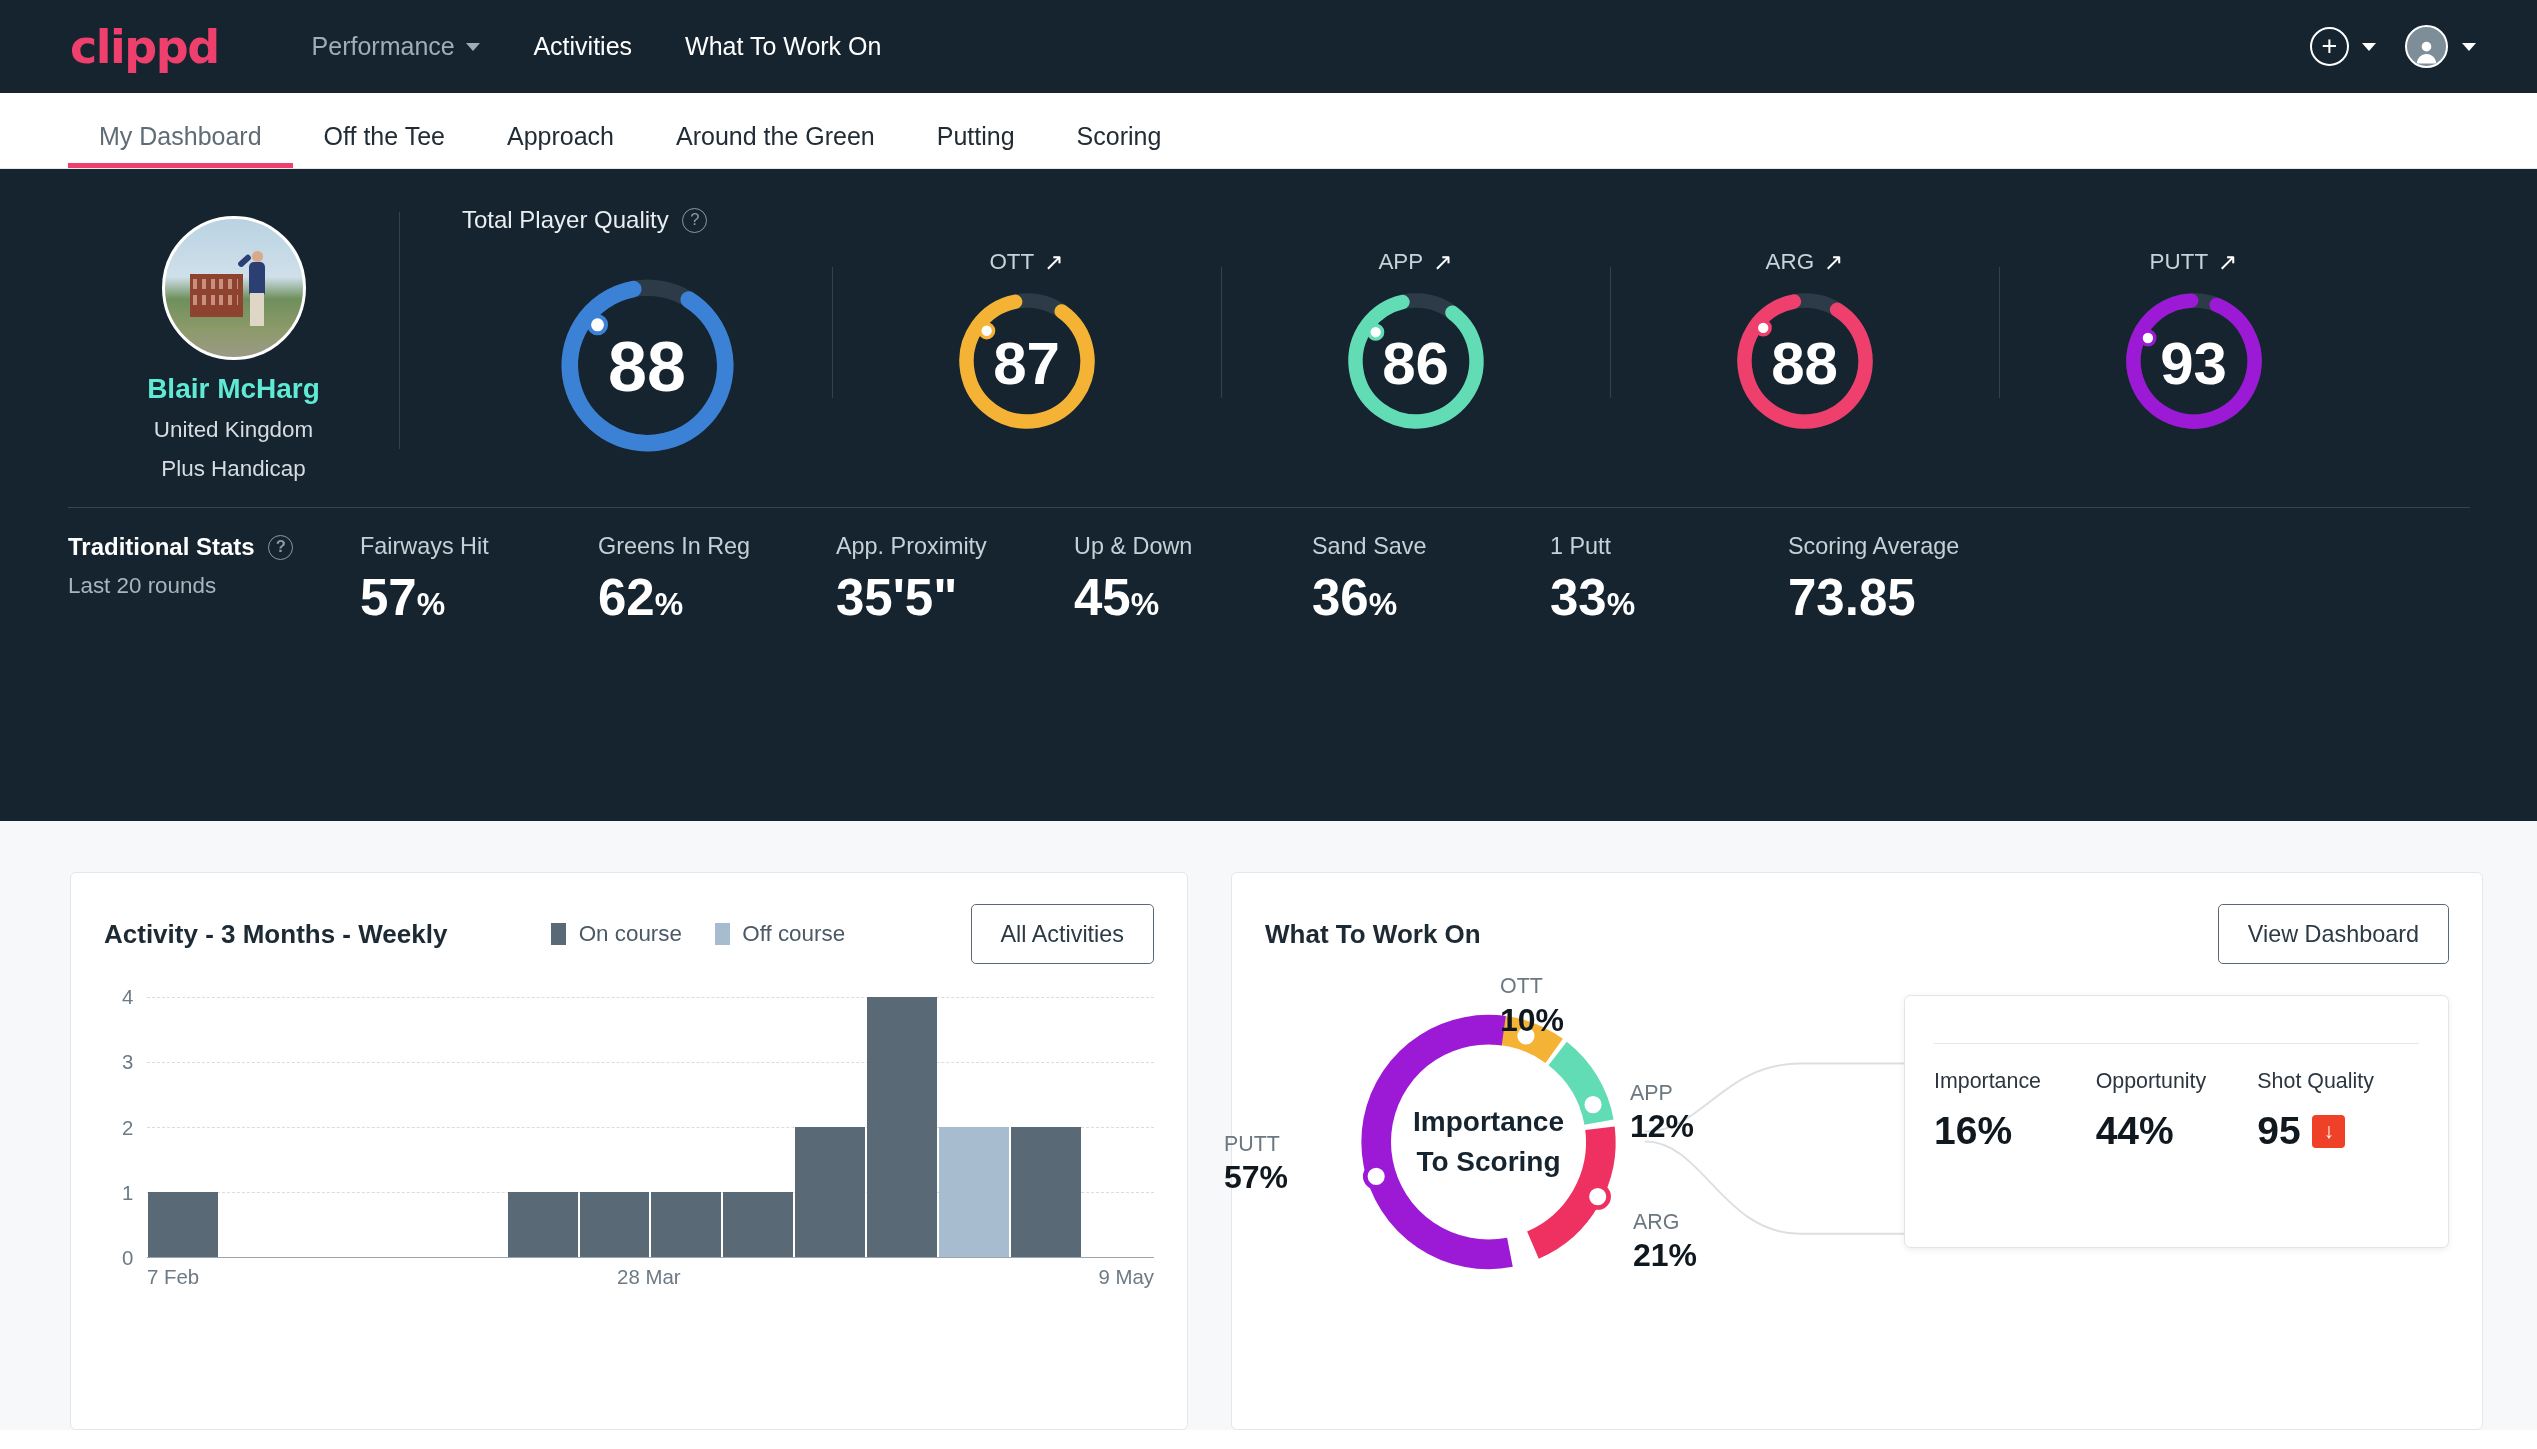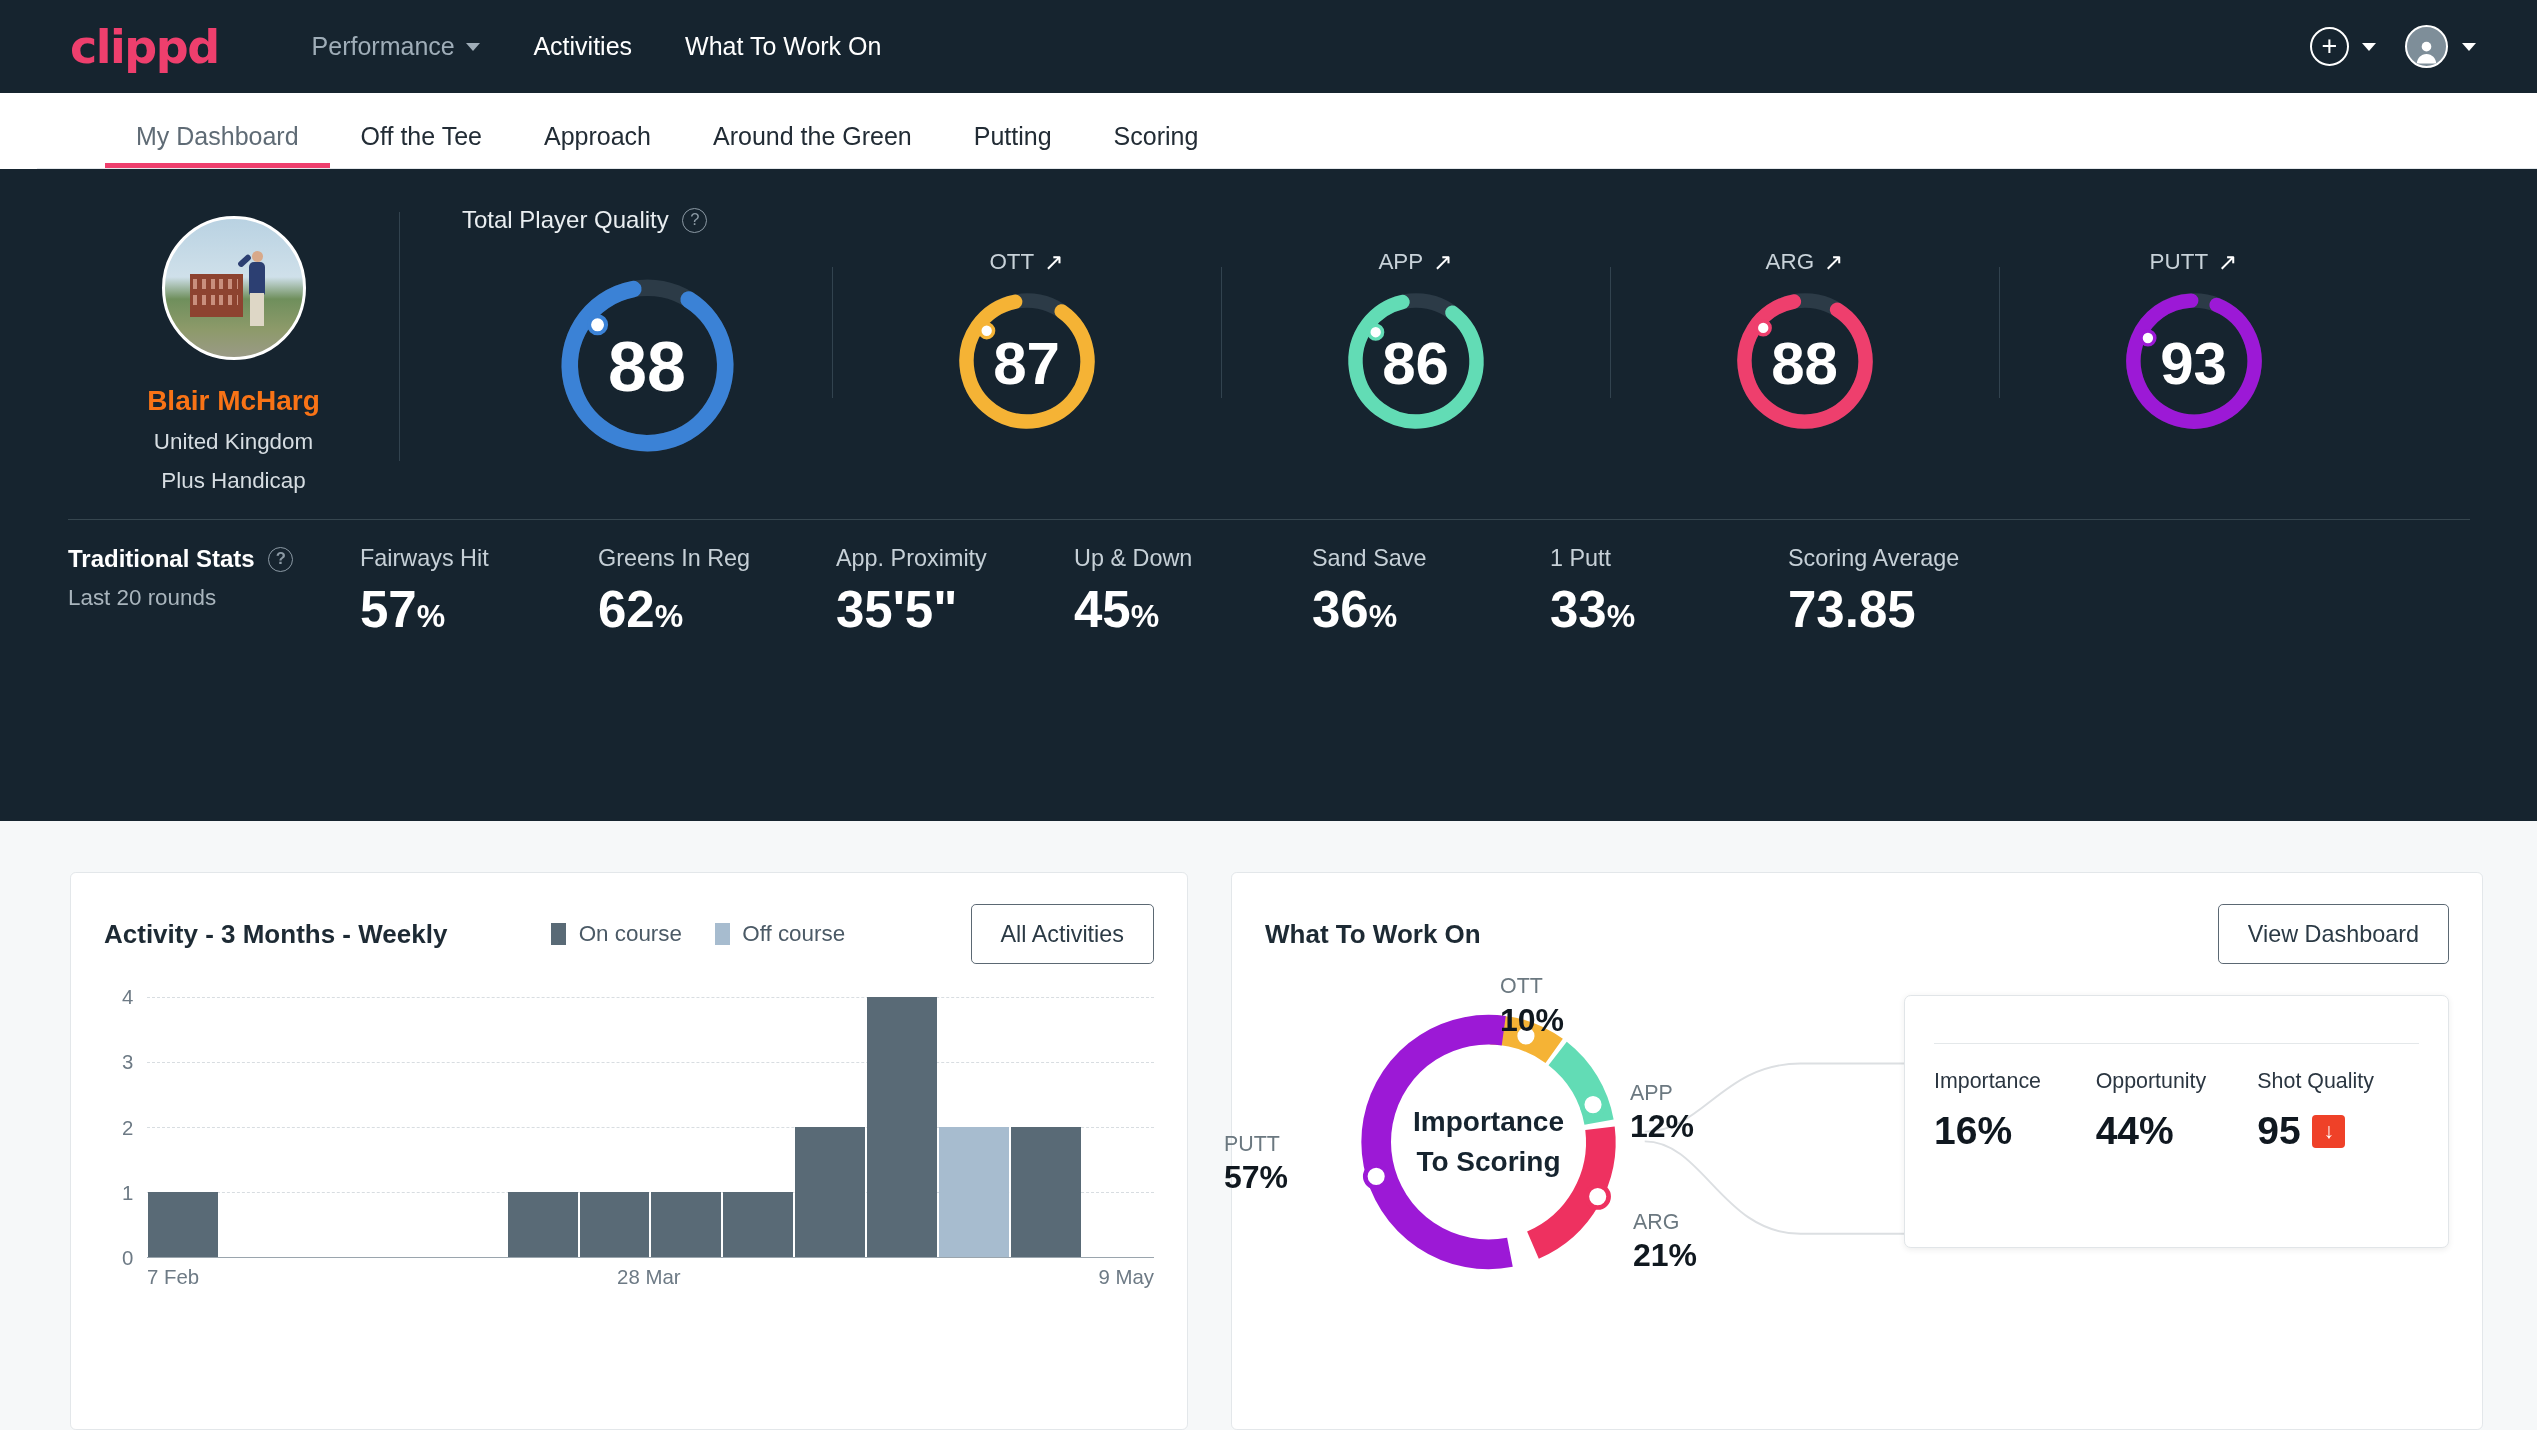--- a/index.html
+++ b/index.html
@@ -60,21 +60,20 @@
 
   
   .tabbar {
     height: 76px;
     background: #ffffff;
     display: flex;
     align-items: flex-end;
     padding-left: 68px;
     gap: 0;
     border-bottom: 1px solid #e3e7ea;
-    margin-left: 37px;
   }
   .tab {
     font-size: 25px;
     color: #222c35;
     padding: 0 31px 17.5px 31px;
     cursor: pointer;
     position: relative;
   }
   .tab.active { color: #5f6b75; }
   .tab.active::after {
@@ -124,21 +123,21 @@
     border-radius:50%; background:#d8a98a;
   }
   .photo .golfer-legs {
     position:absolute; left:85px; top:74px; width:14.6px; height:33px;
     background:#ded7c6;
   }
   .photo .golfer-arm {
     position:absolute; left:72px; top:39px; width:14.6px; height:5.8px;
     background:#2c3f72; transform: rotate(-42deg); border-radius:2.9px;
   }
-  .p-name { font-size: 28px; font-weight: 700; color: #f97316; margin-top: 25px; }
+  .p-name { font-size: 28px; font-weight: 700; color: #5eead4; margin-top: 13px; }
   .p-line { font-size: 22.4px; color: #d6dde2; margin-top: 12.7px; }
 
   .hero-divider-v {
     width: 1px; background: #32434f; margin: 5.8px 25px 33px 0;
   }
   .quality {
     flex: 1;
     padding-left: 37px;
   }
   .q-title {

